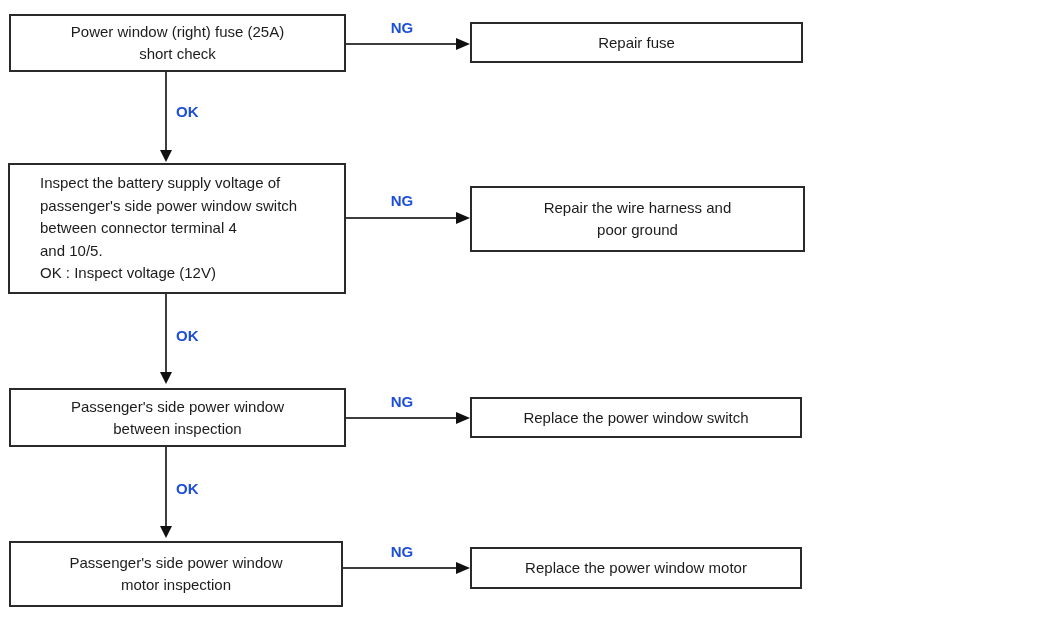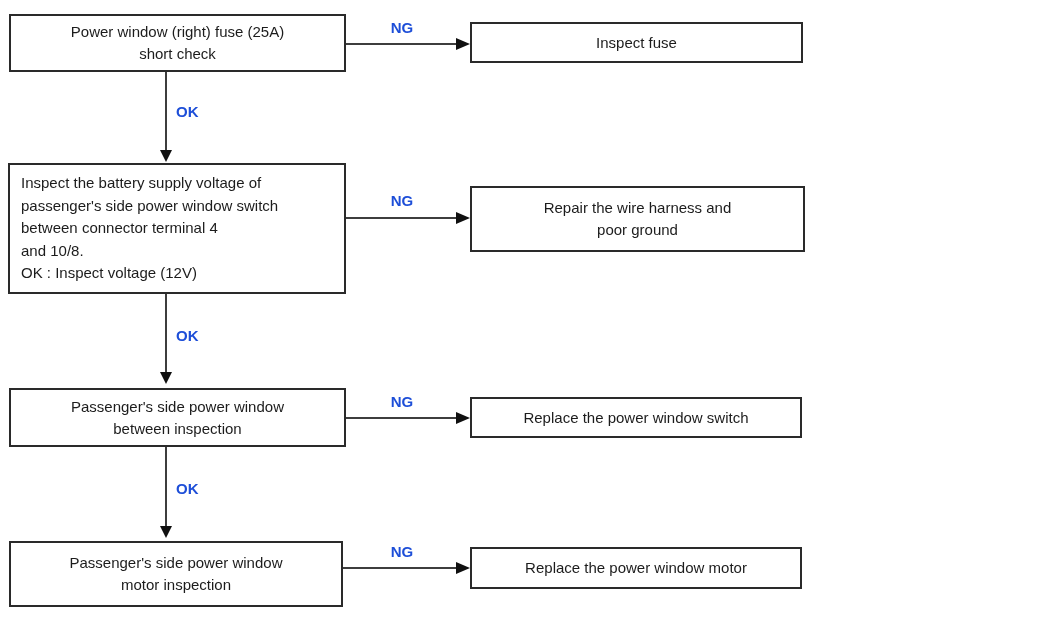--- a/index.html
+++ b/index.html
@@ -16,21 +16,21 @@
     font-size: 15px;
     line-height: 22px;
   }
   .box {
     position: absolute;
     border: 2px solid #2a2a2a;
     background: #ffffff;
     display: flex; flex-direction: column; justify-content: center;
   }
   .box.center { align-items: center; text-align: center; }
-  .box.leftalign { align-items: flex-start; text-align: left; padding: 6px 11px; line-height: 22.4px; }
+  .box.leftalign { align-items: flex-start; text-align: left; padding: 6px 30px; line-height: 22.4px; }
   .lbl {
     position: absolute;
     font-weight: bold;
     color: #1d4ed8;
     font-size: 15px;
     line-height: 16px;
   }
   .lbl.ng { text-align: center; }
   .hline { position: absolute; height: 2px; background: #3d3d3d; }
   .vline { position: absolute; width: 2px; background: #3d3d3d; }
@@ -90,31 +90,31 @@
 <div class="canvas">
 
   <div class="box center b1">
     <div>Power window (right) fuse (25A)</div>
     <div>short check</div>
   </div>
   <div class="lbl ng n1">NG</div>
   <div class="hline h1"></div>
   <div class="harrow h1a"></div>
   <div class="box center b1r">
-    <div>Inspect fuse</div>
+    <div>Repair fuse</div>
   </div>
   <div class="vline v1"></div>
   <div class="varrow v1a"></div>
   <div class="lbl o1">OK</div>
 
   <div class="box leftalign b2">
     <div>Inspect the battery supply voltage of</div>
     <div>passenger's side power window switch</div>
     <div>between connector terminal 4</div>
-    <div>and 10/8.</div>
+    <div>and 10/5.</div>
     <div>OK : Inspect voltage (12V)</div>
   </div>
   <div class="lbl ng n2">NG</div>
   <div class="hline h2"></div>
   <div class="harrow h2a"></div>
   <div class="box center b2r">
     <div>Repair the wire harness and</div>
     <div>poor ground</div>
   </div>
   <div class="vline v2"></div>

